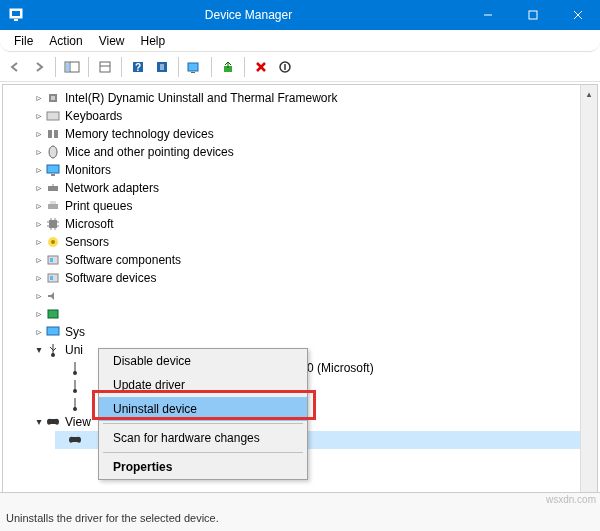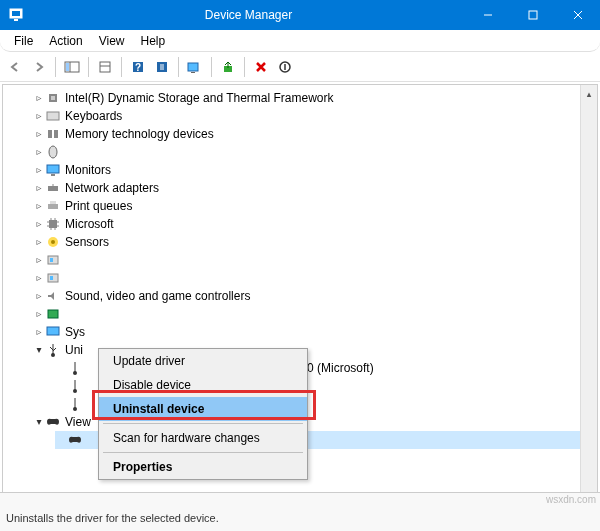--- a/index.html
+++ b/index.html
@@ -21,21 +21,21 @@
   .arrow { width: 12px; text-align: center; color: #666; font-size: 10px; display: inline-block; }
   .ic { width: 16px; height: 16px; margin-right: 4px; display: inline-flex; align-items: center; justify-content: center; }
   .ind1 { margin-left: 26px; }
   .ind3 { margin-left: 48px; }
   .scroll { position: absolute; right: 0; top: 0; width: 17px; height: 100%; background: #f0f0f0; border-left: 1px solid #ddd; }
   .scroll .sbtn { height: 17px; display:flex;align-items:center;justify-content:center;color:#555;font-size:9px;}
   .scroll .track { position:absolute; top:17px; bottom:17px; left:0; right:0;}
   .scroll .bbtn { position:absolute; bottom:0; left:0; right:0;}
   .ctxmenu { position: absolute; left: 98px; top: 348px; width: 210px; background: #f0f0f0; border: 1px solid #a0a0a0; box-shadow: 2px 2px 4px rgba(0,0,0,0.2); font-size: 12px; z-index: 10; }
   .ctxmenu .mi { padding: 5px 14px; }
-  .ctxmenu .mi.hl { background: #90c8f6; font-weight: bold; }
+  .ctxmenu .mi.hl { background: #90c8f6; }
   .ctxmenu .mi.bold { font-weight: bold; }
   .ctxmenu .ms { height: 1px; background: #c0c0c0; margin: 2px 4px; }
   .redbox { position: absolute; left: 92px; top: 390px; width: 224px; height: 30px; border: 3px solid #e03030; pointer-events: none; z-index: 11; }
   .statusbar { position: absolute; left: 0; right: 0; bottom: 0; height: 22px; border-top: 1px solid #ccc; font-size: 11px; padding: 19px 6px; background: #f8f8f8; color: #333; }
   .watermark { position: absolute; right: 4px; bottom: 26px; font-size: 10px; color: #bbb; z-index: 5; }
   .sel { background: #cce8ff; }
 </style>
 </head>
 <body>
 
@@ -145,21 +145,21 @@
 <div class="tree-wrap">
   <div class="tree">
     <div class="node ind1">
         <span class="arrow">▹</span>
         <span class="ic">
           <svg width="14" height="14">
             <rect x="3" y="3" width="8" height="8" fill="#888"></rect>
             <rect x="5" y="5" width="4" height="4" fill="#ccc"></rect>
           </svg>
         </span>
-        <span>Intel(R) Dynamic Storage and Thermal Framework</span>
+        <span>Intel(R) Dynamic Uninstall and Thermal Framework</span>
       </div>
     <div class="node ind1">
         <span class="arrow">▹</span>
         <span class="ic">
           <svg width="14" height="10">
             <rect x="1" y="1" width="12" height="8" fill="#ddd" stroke="#888"></rect>
           </svg>
         </span>
         <span>Keyboards</span>
       </div>
@@ -173,20 +173,21 @@
         </span>
         <span>Memory technology devices</span>
       </div>
     <div class="node ind1">
         <span class="arrow">▹</span>
         <span class="ic">
           <svg width="10" height="14">
             <ellipse cx="5" cy="7" rx="4" ry="6" fill="#ddd" stroke="#666"></ellipse>
           </svg>
         </span>
+        <span>Mice and other pointing devices</span>
       </div>
     <div class="node ind1">
         <span class="arrow">▹</span>
         <span class="ic">
           <svg width="14" height="12">
             <rect x="1" y="1" width="12" height="8" fill="#5bf" stroke="#26a"></rect>
             <rect x="5" y="10" width="4" height="2" fill="#888"></rect>
           </svg>
         </span>
         <span>Monitors</span>
@@ -232,38 +233,39 @@
         <span>Sensors</span>
       </div>
     <div class="node ind1">
         <span class="arrow">▹</span>
         <span class="ic">
           <svg width="14" height="12">
             <rect x="2" y="2" width="10" height="8" fill="#ddd" stroke="#888"></rect>
             <rect x="4" y="4" width="3" height="4" fill="#5bf"></rect>
           </svg>
         </span>
+        <span>Software components</span>
       </div>
     <div class="node ind1">
         <span class="arrow">▹</span>
         <span class="ic">
           <svg width="14" height="12">
             <rect x="2" y="2" width="10" height="8" fill="#ddd" stroke="#888"></rect>
             <rect x="4" y="4" width="3" height="4" fill="#5bf"></rect>
           </svg>
         </span>
+        <span>Software devices</span>
       </div>
     <div class="node ind1">
         <span class="arrow">▹</span>
         <span class="ic">
           <svg width="14" height="12">
             <path d="M2 5 L5 5 L8 2 L8 10 L5 7 L2 7 Z" fill="#888"></path>
           </svg>
         </span>
-        <span>Sound, video and game controllers</span>
       </div>
     <div class="node ind1">
         <span class="arrow">▹</span>
         <span class="ic">
           <svg width="14" height="12">
             <rect x="2" y="2" width="10" height="8" fill="#3a5" stroke="#063"></rect>
           </svg>
         </span>
       </div>
     <div class="node ind1">
@@ -333,22 +335,22 @@
       </div>
   </div>
   <div class="scroll">
     <div class="sbtn">▴</div>
     <div class="track"></div>
     <div class="sbtn bbtn">▾</div>
   </div>
 </div>
 
 <div class="ctxmenu">
+  <div class="mi">Disable device</div>
   <div class="mi">Update driver</div>
-  <div class="mi">Disable device</div>
   <div class="mi hl">Uninstall device</div>
   <div class="ms"></div>
   <div class="mi">Scan for hardware changes</div>
   <div class="ms"></div>
   <div class="mi bold">Properties</div>
 </div>
 
 <div class="redbox"></div>
 
 <div class="watermark">wsxdn.com</div>

